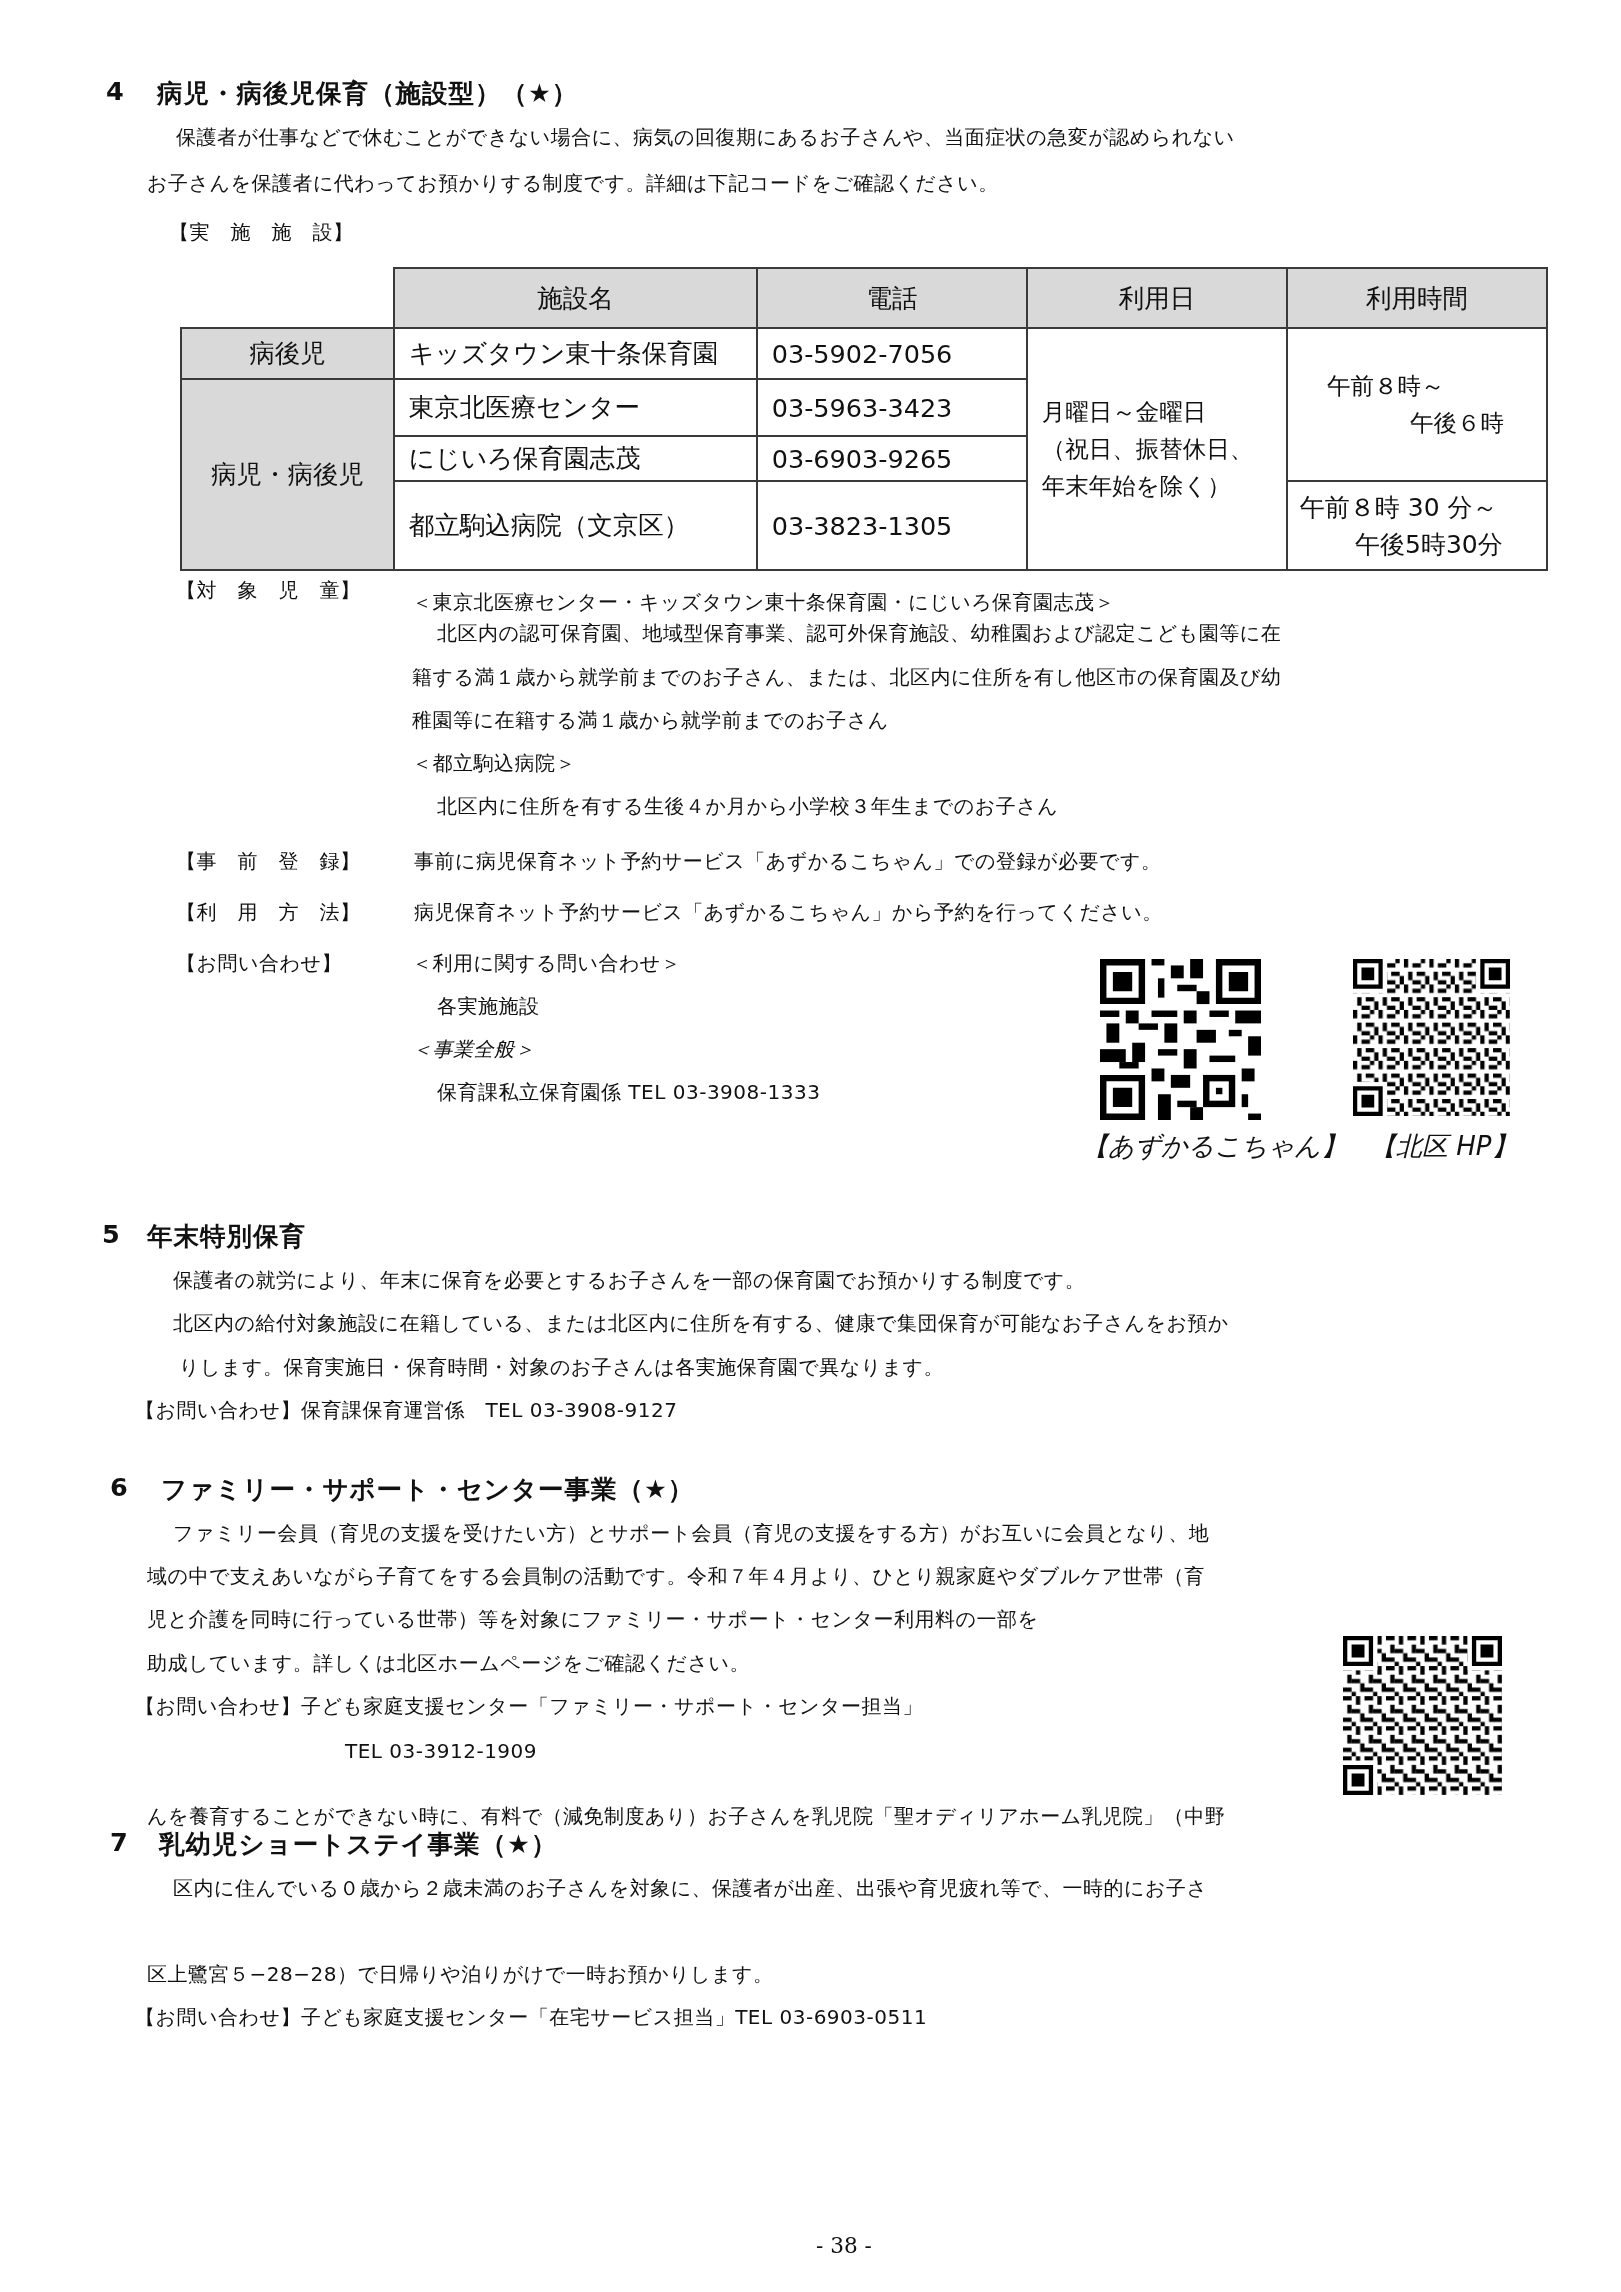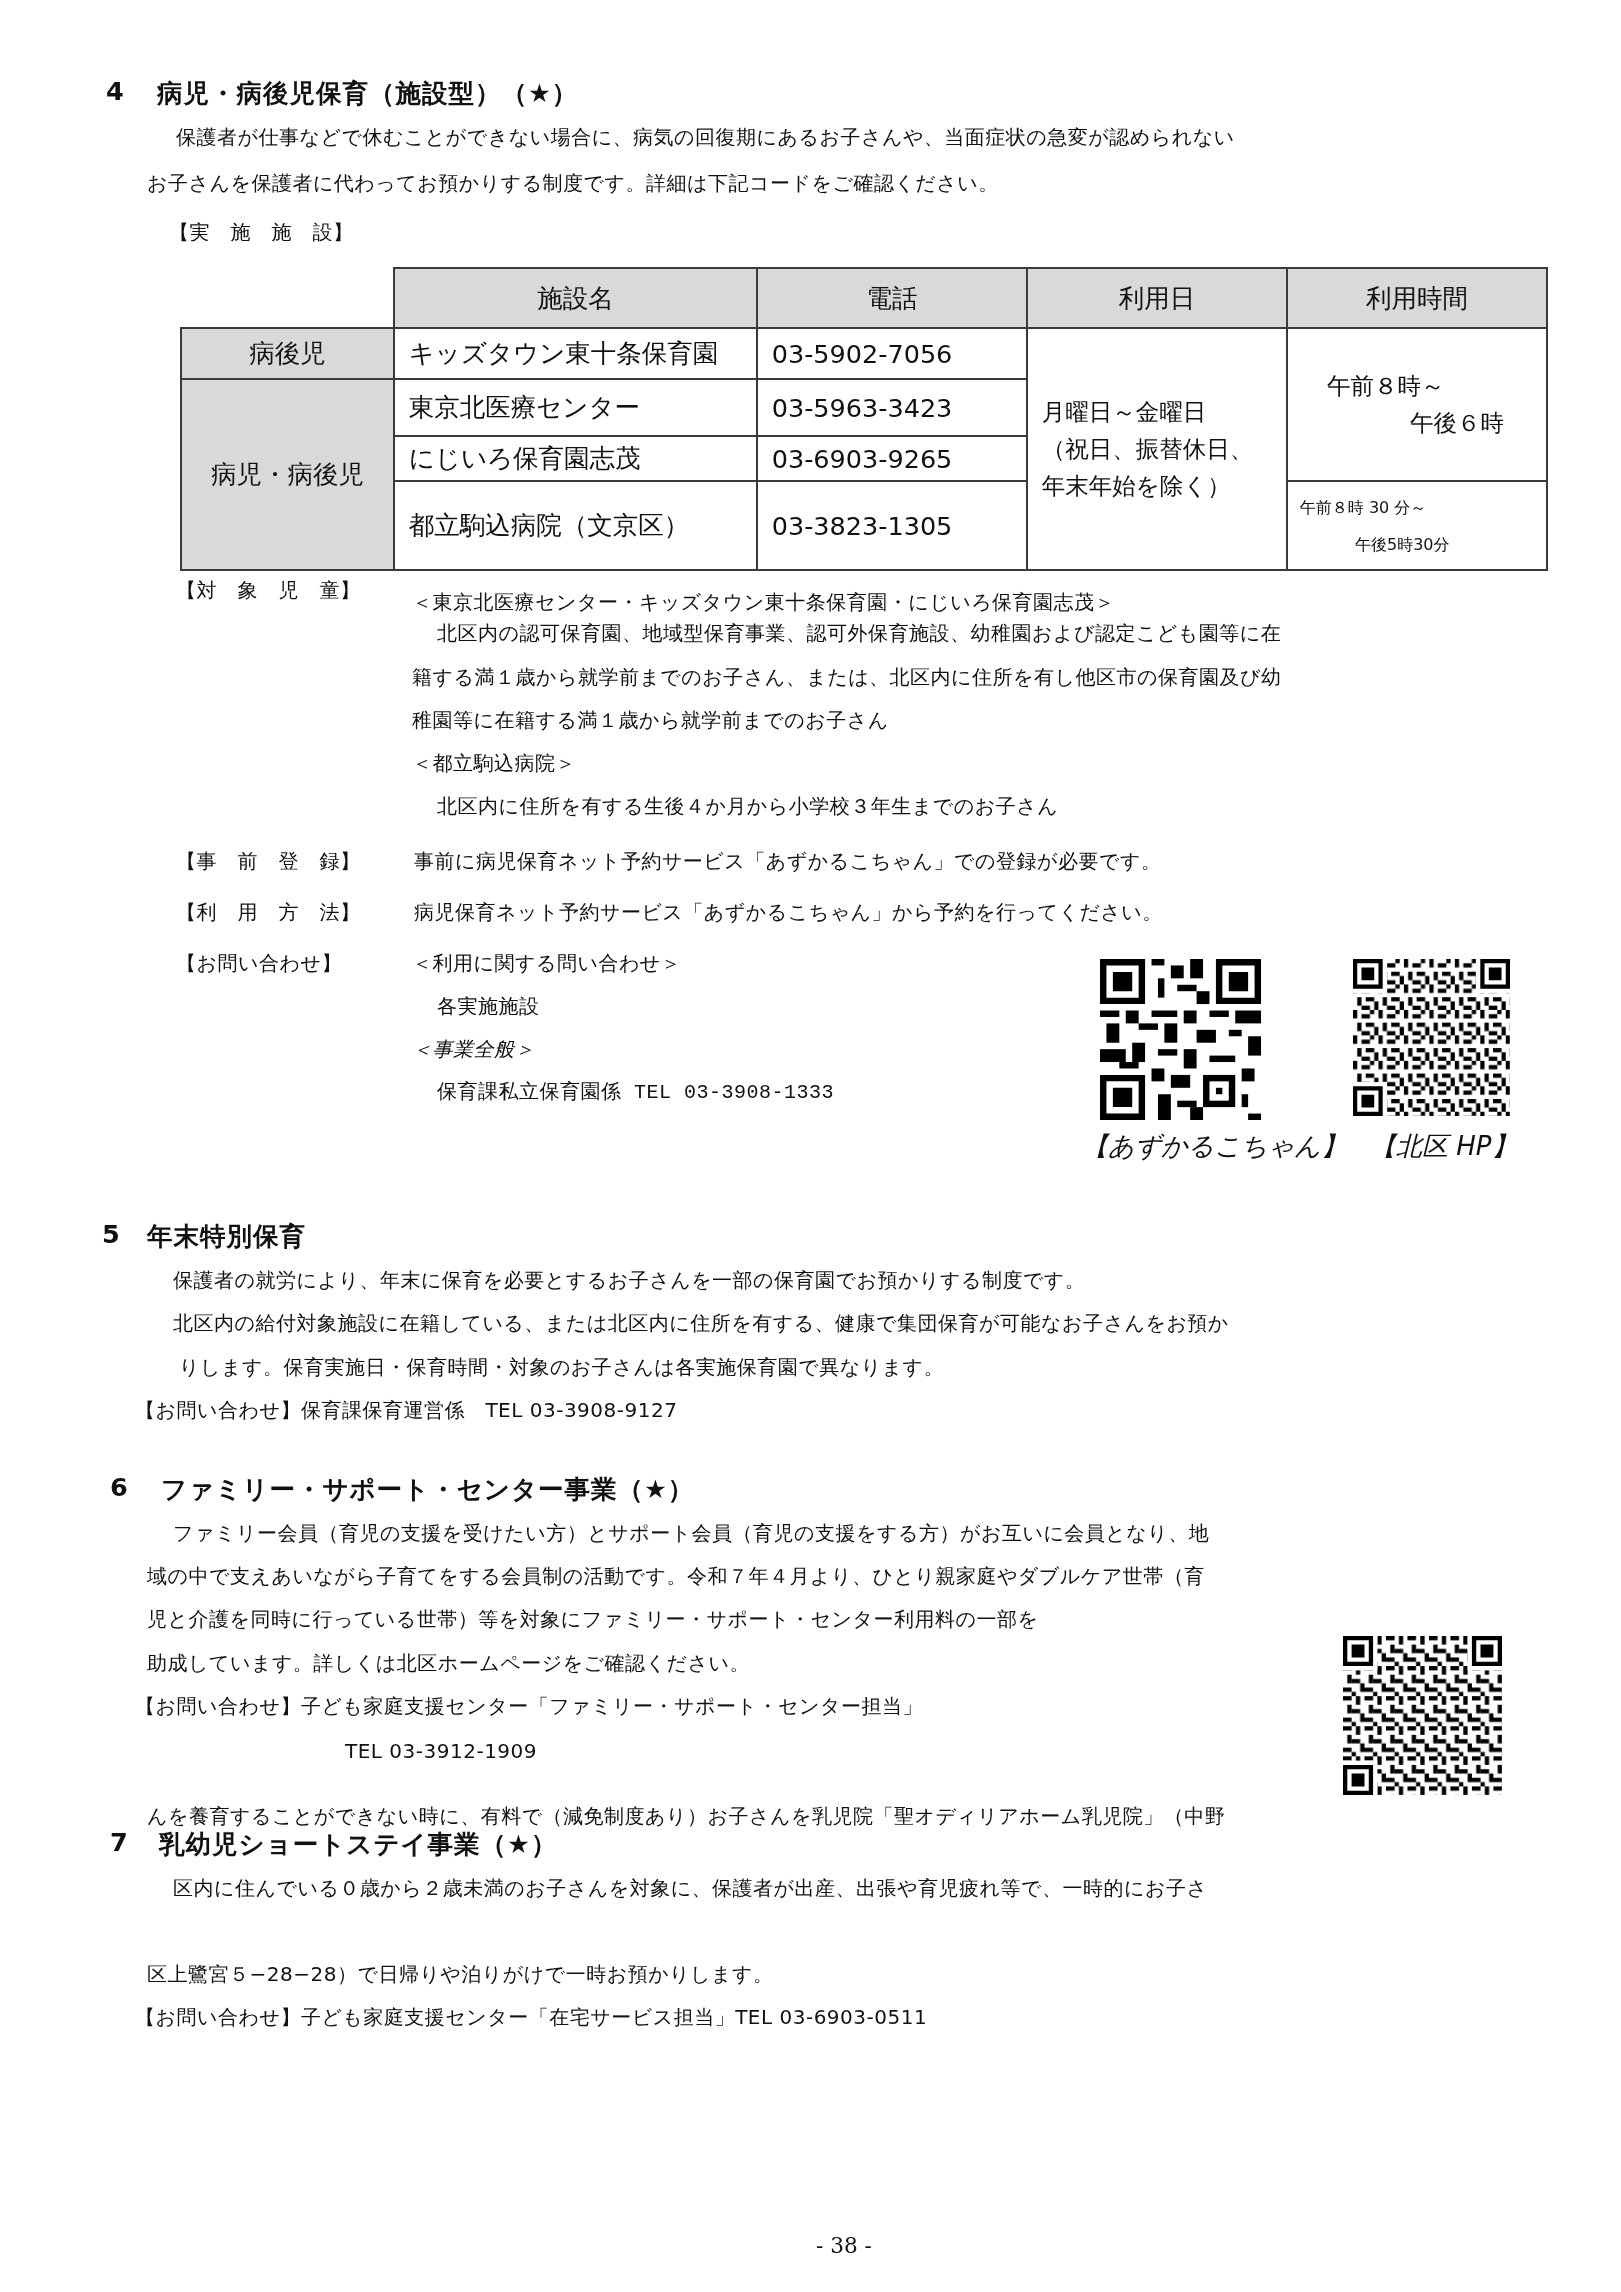--- a/index.html
+++ b/index.html
@@ -55,21 +55,21 @@
     <td class="lft">東京北医療センター</td>
     <td class="lft">03-5963-3423</td>
   </tr>
   <tr style="height:45px;">
     <td class="lft">にじいろ保育園志茂</td>
     <td class="lft">03-6903-9265</td>
   </tr>
   <tr style="height:89px;">
     <td class="lft">都立駒込病院（文京区）</td>
     <td class="lft">03-3823-1305</td>
-    <td style="vertical-align:middle;font-size:16px;line-height:37px;">
+    <td style="vertical-align:middle;font-size:25px;line-height:37px;">
       <div style="padding-left:11.8px;">午前８時 30 分～</div>
       <div style="padding-left:67px;">午後5時30分</div>
     </td>
   </tr>
 </tbody>
   </table>
 
 <div class="abs t" style="left:176px;top:576px;">【対　象　児　童】</div>
 <div class="abs t" style="left:412px;top:588px;">＜東京北医療センター・キッズタウン東十条保育園・にじいろ保育園志茂＞</div>
 <div class="abs t" style="left:437px;top:619px;">北区内の認可保育園、地域型保育事業、認可外保育施設、幼稚園および認定こども園等に在</div>
@@ -80,21 +80,21 @@
 
 <div class="abs t" style="left:176px;top:847px;">【事　前　登　録】</div>
 <div class="abs t" style="left:414px;top:847px;">事前に病児保育ネット予約サービス「あずかるこちゃん」での登録が必要です。</div>
 <div class="abs t" style="left:176px;top:898px;">【利　用　方　法】</div>
 <div class="abs t" style="left:414px;top:898px;">病児保育ネット予約サービス「あずかるこちゃん」から予約を行ってください。</div>
 
 <div class="abs t" style="left:176px;top:949px;">【お問い合わせ】</div>
 <div class="abs t" style="left:412px;top:949px;">＜利用に関する問い合わせ＞</div>
 <div class="abs t" style="left:437px;top:992px;">各実施施設</div>
 <div class="abs t" style="left:412px;top:1035px;font-style:italic;">＜事業全般＞</div>
-<div class="abs t" style="left:437px;top:1078px;font-family:Liberation Mono, monospace;">保育課私立保育園係  TEL 03-3908-1333</div>
+<div class="abs t" style="left:437px;top:1078px;">保育課私立保育園係  TEL 03-3908-1333</div>
 
 <svg class="qr" style="left:1100px;top:959px;" width="161" height="161" viewBox="0 0 25 25">
   <rect width="25" height="25" fill="#fff"></rect>
   <g fill="#000">
     <path d="M0 0h7v7H0z M1 1v5h5V1z M2 2h3v3H2z" fill-rule="evenodd"></path>
     <path d="M18 0h7v7h-7z M19 1v5h5V1z M20 2h3v3h-3z" fill-rule="evenodd"></path>
     <path d="M0 18h7v7H0z M1 19v5h5v-5z M2 20h3v3H2z" fill-rule="evenodd"></path>
     <rect x="8" y="0" width="2" height="1"></rect>
       <rect x="11" y="1" width="2" height="2"></rect>
       <rect x="14" y="0" width="2" height="3"></rect>

